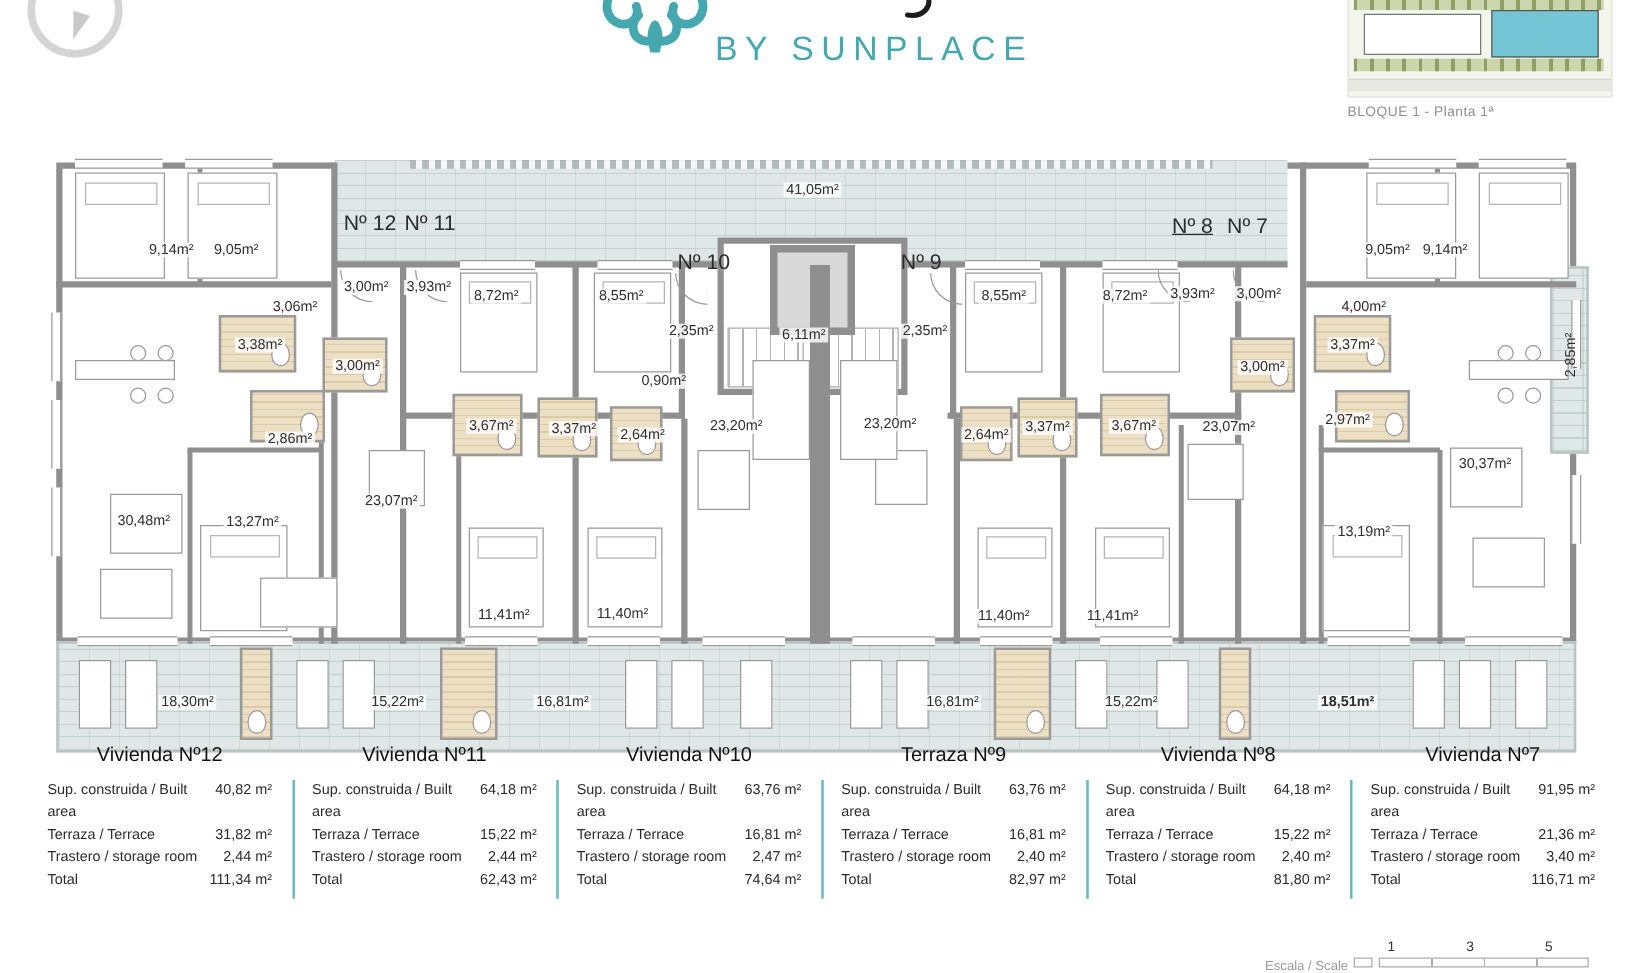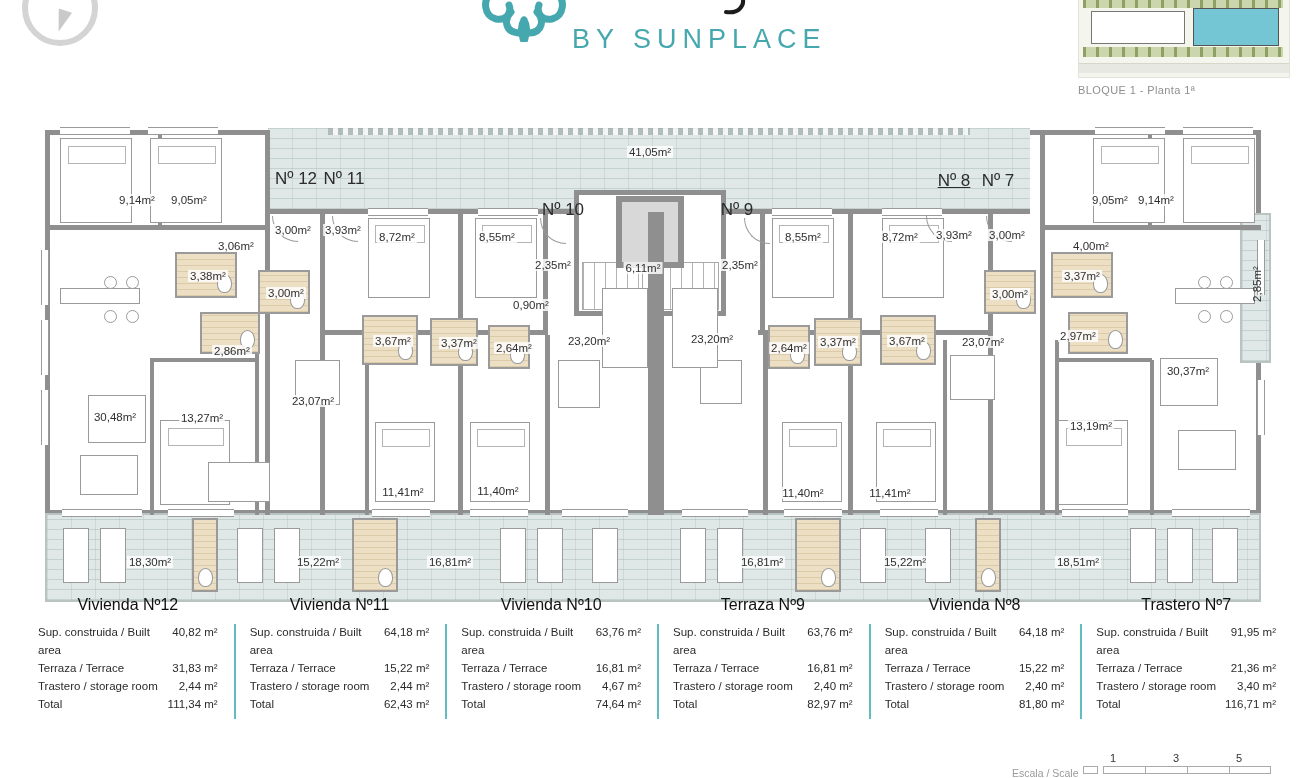--- a/index.html
+++ b/index.html
@@ -269,40 +269,40 @@
     <span class="alab" style="left: 1188px; top: 371px;">30,37m²</span>
     <span class="alab" style="left: 403px; top: 492px;">11,41m²</span>
     <span class="alab" style="left: 498px; top: 491px;">11,40m²</span>
     <span class="alab" style="left: 803px; top: 493px;">11,40m²</span>
     <span class="alab" style="left: 890px; top: 493px;">11,41m²</span>
     <span class="alab" style="left: 150px; top: 562px;">18,30m²</span>
     <span class="alab" style="left: 318px; top: 562px;">15,22m²</span>
     <span class="alab" style="left: 450px; top: 562px;">16,81m²</span>
     <span class="alab" style="left: 762px; top: 562px;">16,81m²</span>
     <span class="alab" style="left: 905px; top: 562px;">15,22m²</span>
-    <span class="alab" style="left: 1078px; top: 562px;">18,51m²</span>
+    <span class="alab" style="left: 1078px; top: 562px; font-weight: bold;">18,51m²</span>
     <span class="ulab" style="left: 296px; top: 179px;">Nº 12</span>
     <span class="ulab" style="left: 344px; top: 179px;">Nº 11</span>
     <span class="ulab" style="left: 563px; top: 210px;">Nº 10</span>
     <span class="ulab" style="left: 737px; top: 210px;">Nº 9</span>
     <span class="ulab" style="left: 954px; top: 181px; text-decoration: underline;">Nº 8</span>
     <span class="ulab" style="left: 998px; top: 181px;">Nº 7</span>
     <span class="vlab" style="left: 1257px; top: 284px;">2,85m²</span>
   </div>
 
 <div id="legend">
     <div class="lcol">
       <div class="ltitle">Vivienda Nº12</div>
       <div class="lrow">
         <span>Sup. construida / Built area</span>
         <span class="v">40,82 m²</span>
       </div>
       <div class="lrow">
         <span>Terraza / Terrace</span>
-        <span class="v">31,83 m²</span>
+        <span class="v">31,82 m²</span>
       </div>
       <div class="lrow">
         <span>Trastero / storage room</span>
         <span class="v">2,44 m²</span>
       </div>
       <div class="lrow">
         <span>Total</span>
         <span class="v">111,34 m²</span>
       </div>
     </div>
@@ -330,21 +330,21 @@
       <div class="lrow">
         <span>Sup. construida / Built area</span>
         <span class="v">63,76 m²</span>
       </div>
       <div class="lrow">
         <span>Terraza / Terrace</span>
         <span class="v">16,81 m²</span>
       </div>
       <div class="lrow">
         <span>Trastero / storage room</span>
-        <span class="v">4,67 m²</span>
+        <span class="v">2,47 m²</span>
       </div>
       <div class="lrow">
         <span>Total</span>
         <span class="v">74,64 m²</span>
       </div>
     </div>
     <div class="lcol">
       <div class="ltitle">Terraza Nº9</div>
       <div class="lrow">
         <span>Sup. construida / Built area</span>
@@ -376,21 +376,21 @@
       <div class="lrow">
         <span>Trastero / storage room</span>
         <span class="v">2,40 m²</span>
       </div>
       <div class="lrow">
         <span>Total</span>
         <span class="v">81,80 m²</span>
       </div>
     </div>
     <div class="lcol">
-      <div class="ltitle">Trastero Nº7</div>
+      <div class="ltitle">Vivienda Nº7</div>
       <div class="lrow">
         <span>Sup. construida / Built area</span>
         <span class="v">91,95 m²</span>
       </div>
       <div class="lrow">
         <span>Terraza / Terrace</span>
         <span class="v">21,36 m²</span>
       </div>
       <div class="lrow">
         <span>Trastero / storage room</span>

